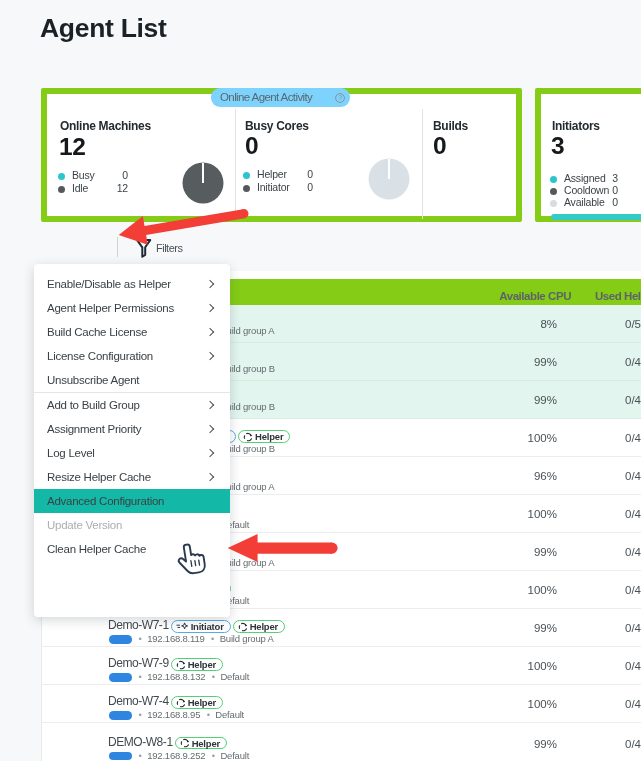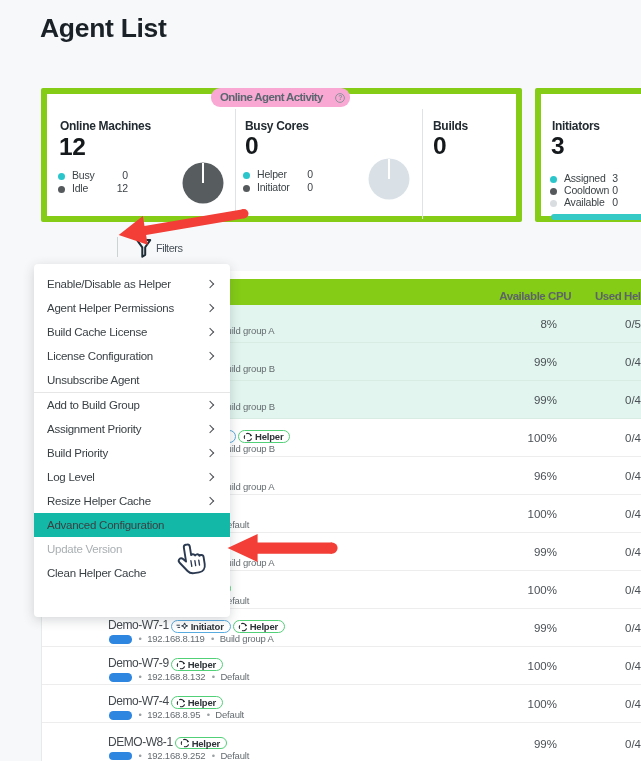--- a/index.html
+++ b/index.html
@@ -11,21 +11,21 @@
 .card { position:absolute; background:#fff; border:6px solid #84cc16; border-radius:2px; }
 #card1 { left:41px; top:88px; width:481px; height:134px; }
 #card2 { left:535px; top:88px; width:186px; height:134px; }
 .vdiv { position:absolute; width:1px; background:#dfe3e5; top:15px; height:110px; }
 .clabel { position:absolute; font-size:12px; font-weight:700; letter-spacing:-0.3px; color:#222b31; }
 .cnum { position:absolute; font-size:24.5px; line-height:24px; font-weight:700; letter-spacing:-0.5px; color:#15191c; }
 .leg { position:absolute; font-size:10.5px; letter-spacing:-0.2px; color:#3c4347; }
 .leg .lr { height:13.4px; line-height:13.4px; position:relative; }
 .ldot { display:inline-block; width:7px; height:7px; border-radius:50%; margin-right:7px; vertical-align:-0.5px; }
 .lval { position:absolute; right:0; top:0; }
-.tab { position:absolute; left:211px; top:88px; width:139px; height:19px; background:#f9a8d4; border-radius:9px; font-size:11.5px; font-weight:700; letter-spacing:-0.6px; color:#5b6770; line-height:19px; text-align:left; padding-left:9px; }
+.tab { position:absolute; left:211px; top:88px; width:139px; height:19px; background:#7dd3fc; border-radius:9px; font-size:11.5px; font-weight:400; letter-spacing:-0.6px; color:#5b6770; line-height:19px; text-align:left; padding-left:9px; }
 
 
 #actbtn { position:absolute; left:40px; top:234px; width:68px; height:24px; background:#12b791; border-radius:3.5px; color:#fff; font-size:10px; font-weight:700; letter-spacing:-0.55px; line-height:24px; padding-left:11px;margin-top:42px; }
 #vline1 { position:absolute; left:117px; top:237px; width:1px; height:20px; background:#cdd2d5; }
 #filters { position:absolute; left:156px; top:242px; font-size:11px; letter-spacing:-0.5px; color:#49525a; }
 
 
 #tbl { position:absolute; left:41px; top:271px; width:600px; height:490px; background:#fff; border-left:1px solid #e7eaeb; }
 #thead { position:absolute; left:0; top:8px; width:600px; height:33.5px; background:#84cc16; }
 #thead .h1 { position:absolute; right:71px; top:10.5px; font-size:11.5px; font-weight:700; letter-spacing:-0.45px; color:#5d6469; }
@@ -258,21 +258,20 @@
 <div class="mi ">Enable/Disable as Helper<span class="chev"></span></div>
 <div class="mi ">Agent Helper Permissions<span class="chev"></span></div>
 <div class="mi ">Build Cache License<span class="chev"></span></div>
 <div class="mi ">License Configuration<span class="chev"></span></div>
 <div class="mi ">Unsubscribe Agent</div>
   </div>
   <hr>
   <div class="mgroup2">
 <div class="mi ">Add to Build Group<span class="chev"></span></div>
 <div class="mi ">Assignment Priority<span class="chev"></span></div>
-<div class="mi ">Build Priority<span class="chev"></span></div>
 <div class="mi ">Log Level<span class="chev"></span></div>
 <div class="mi ">Resize Helper Cache<span class="chev"></span></div>
 <div class="mi hl">Advanced Configuration</div>
 <div class="mi dis">Update Version</div>
 <div class="mi ">Clean Helper Cache</div>
   </div>
 </div>
 
 <svg class="ovl" style="left:100px;top:200px" width="160" height="60" viewBox="0 0 160 60">
   <g fill="#f23e36">

